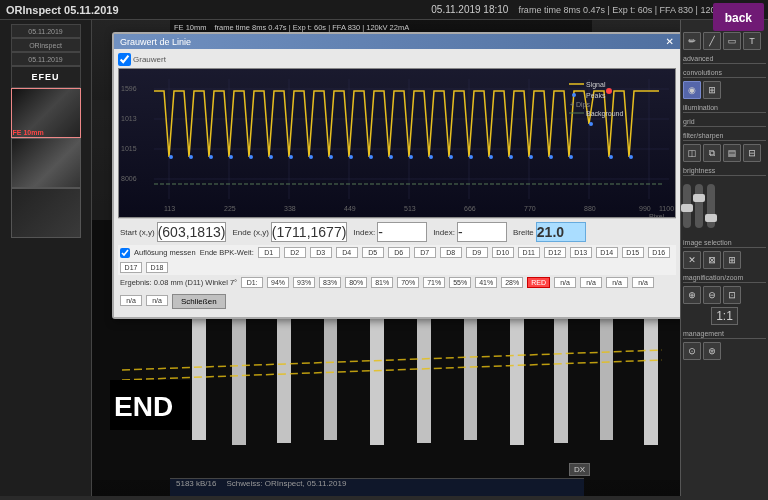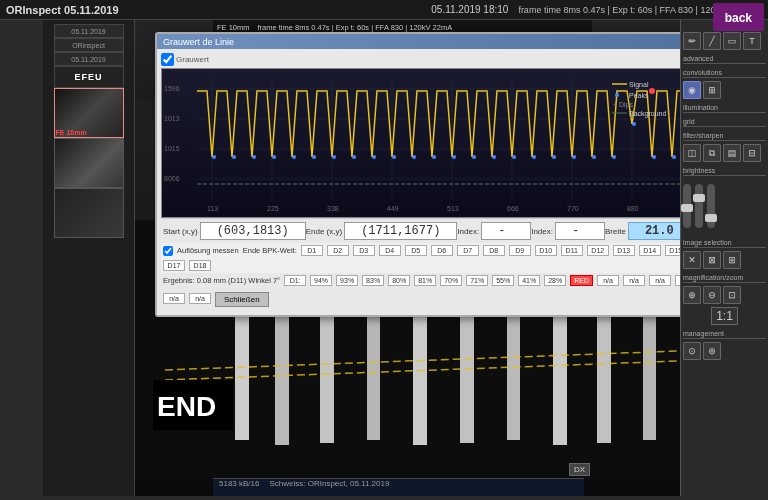--- a/index.html
+++ b/index.html
@@ -67,21 +67,20 @@
     #left-sidebar {
       width: 92px;
       background: #1e1e1e;
       border-right: 1px solid #444;
       display: flex;
       flex-direction: column;
       align-items: center;
       padding: 4px 2px;
       gap: 0;
       overflow: hidden;
-      margin-left: 43px;
     }
     .thumbnail {
       width: 70px;
       height: 50px;
       background: #333;
       border: 1px solid #555;
       position: relative;
       overflow: hidden;
       cursor: pointer;
     }
@@ -187,37 +186,37 @@
     .graph-title-bar label {
       display: flex;
       align-items: center;
       gap: 2px;
     }
 
     
     .dialog-info {
       display: flex;
       align-items: center;
+      gap: 6px;
       padding: 3px 2px;
       font-size: 8px;
       color: #333;
       border-top: 1px solid #ccc;
     }
     .info-field {
       display: flex;
       align-items: center;
       gap: 2px;
     }
     .info-value {
       background: #fff;
       border: 1px solid #999;
-      padding: 1px 16px;
+      padding: 1px 0;
       min-width: 50px;
-      font-size: 12px;
-      font-family: Liberation Mono, monospace;
+      font-size: 14px;
     }
     .info-value.highlight {
       background: #aaddff;
       border: 1px solid #66aadd;
       font-weight: bold;
     }
 
     
     .auflosung-row {
       display: flex;

